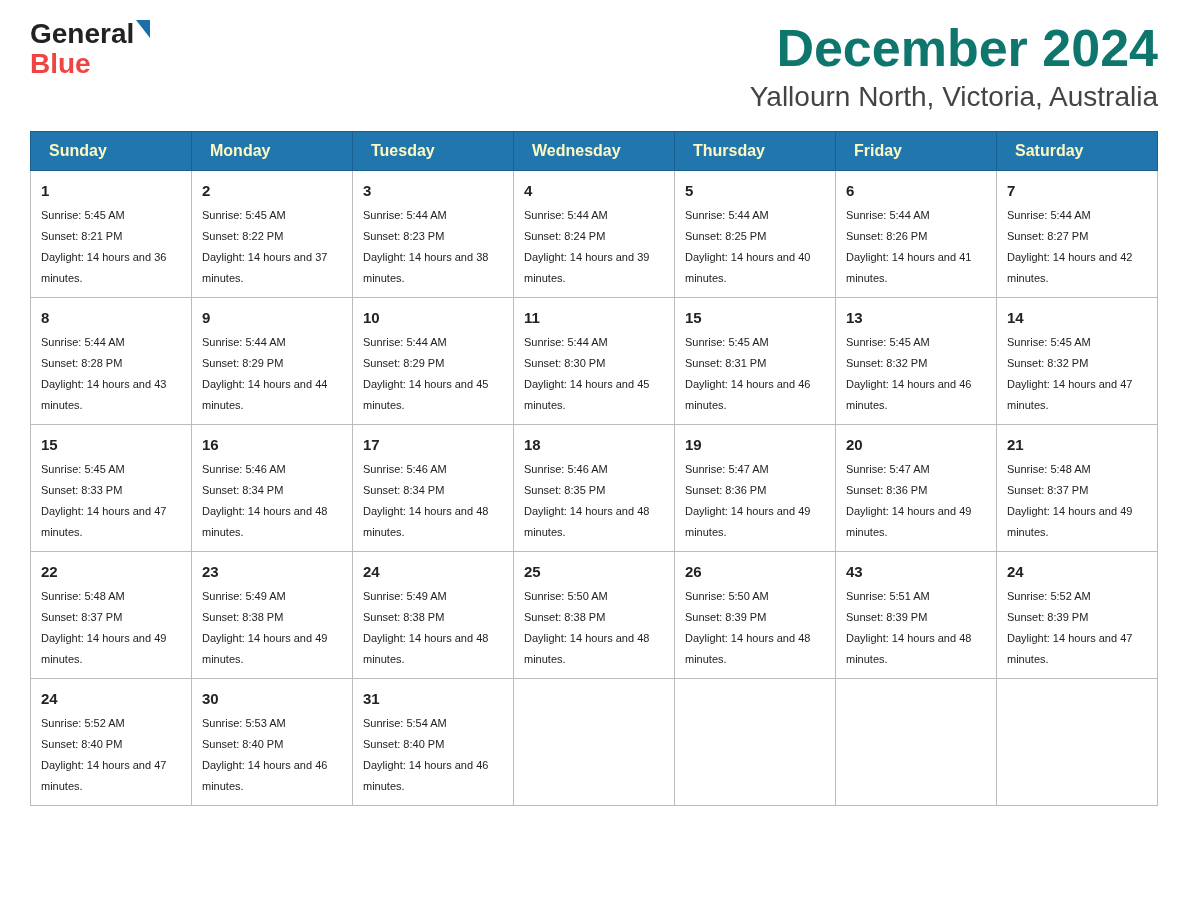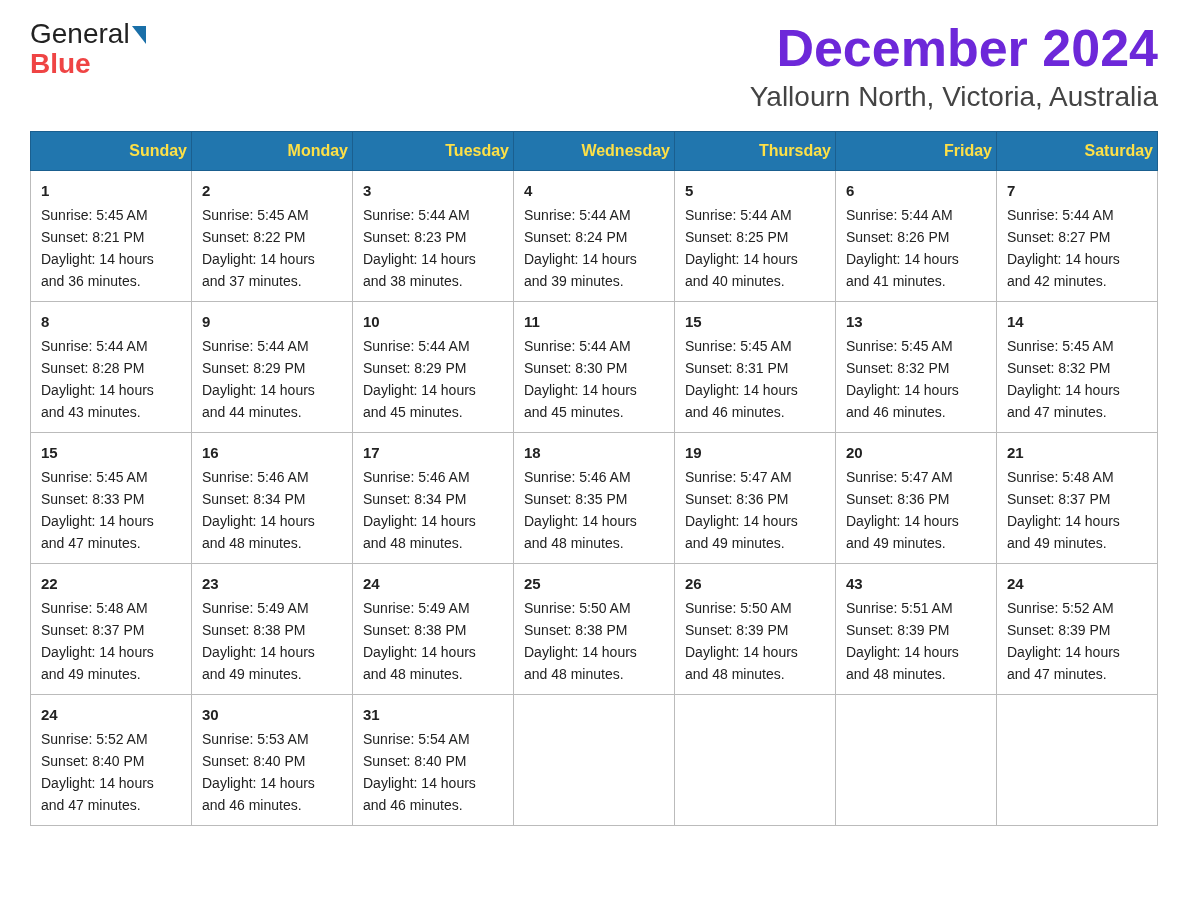--- a/index.html
+++ b/index.html
@@ -17,25 +17,25 @@
       align-items: flex-start;
       margin-bottom: 18px;
     }
     .logo {
       display: flex;
       flex-direction: column;
       align-items: flex-start;
     }
     .logo-text {
       font-size: 28px;
-      font-weight: normal;
+      font-weight: bold;
       color: #222;
       line-height: 1;
       display: flex;
-      align-items: flex-end;
+      align-items: flex-start;
     }
     .logo-general { color: #222; }
     .logo-arrow {
       display: inline-block;
       width: 0;
       height: 0;
       border-left: 14px solid transparent;
       border-right: 0px solid transparent;
       border-top: 18px solid #1a6fa8;
       margin-left: 2px;
@@ -45,59 +45,59 @@
       color: #ef4444;
       font-size: 28px;
       font-weight: bold;
     }
     .title-block {
       text-align: right;
     }
     .main-title {
       font-size: 52px;
       font-weight: bold;
-      color: #6d28d9;
+      color: #0f766e;
       line-height: 1.1;
     }
     .subtitle {
       font-size: 28px;
       color: #444;
       margin-top: 4px;
     }
     .calendar {
       width: 100%;
       border-collapse: collapse;
       border: 1px solid #bbb;
     }
     .calendar thead tr th {
       background-color: #2176ae;
-      color: #fde047;
+      color: #fef9c3;
       font-size: 16px;
       font-weight: bold;
-      padding: 10px 4px;
-      text-align: right;
+      padding: 10px 18px;
+      text-align: left;
       border: 1px solid #1a5f8f;
     }
     .calendar tbody tr td {
       vertical-align: top;
       padding: 8px 10px;
       border: 1px solid #bbb;
       font-size: 13.5px;
       line-height: 1.55;
       min-height: 100px;
       width: calc(100% / 7);
     }
     .day-num {
       font-size: 15px;
       font-weight: bold;
       display: block;
       margin-bottom: 3px;
     }
     .day-info {
-      font-size: 14px;
+      font-size: 11px;
       color: #222;
       line-height: 1.55;
     }
     .empty-cell {
       background: #fff;
     }
   </style>
 </head>
 <body>
 

